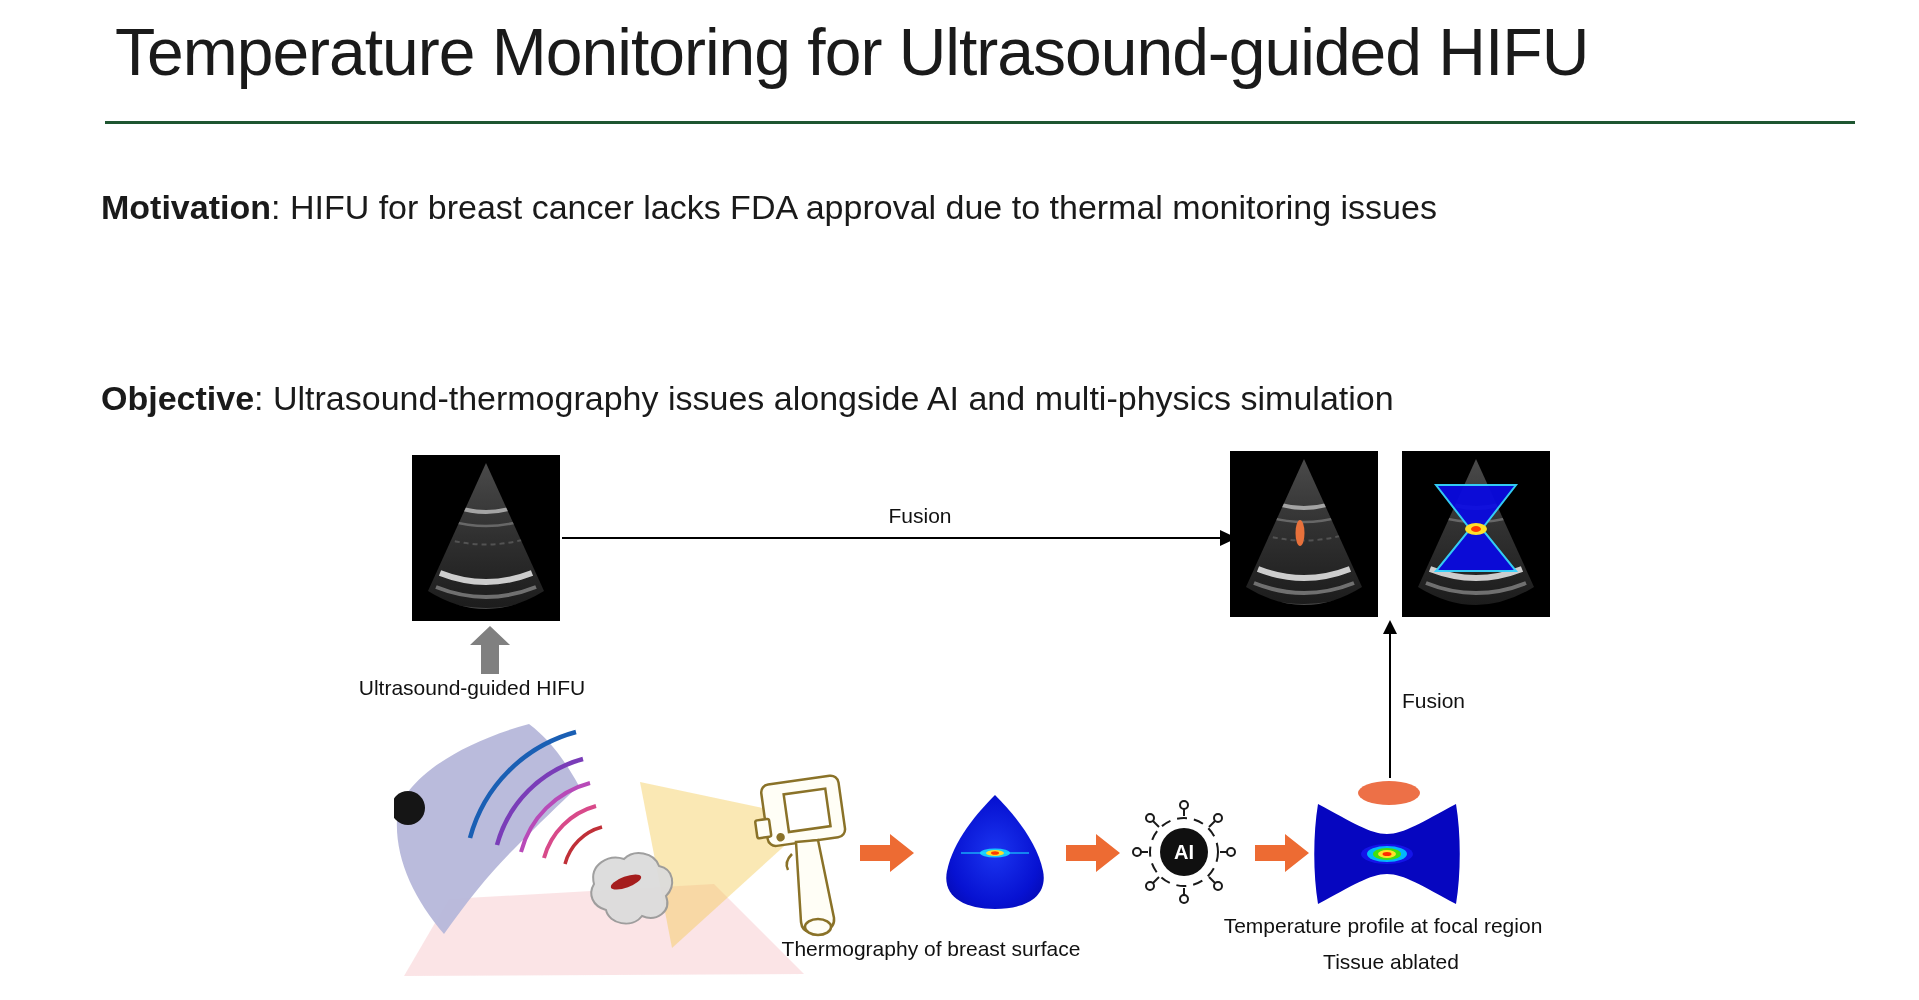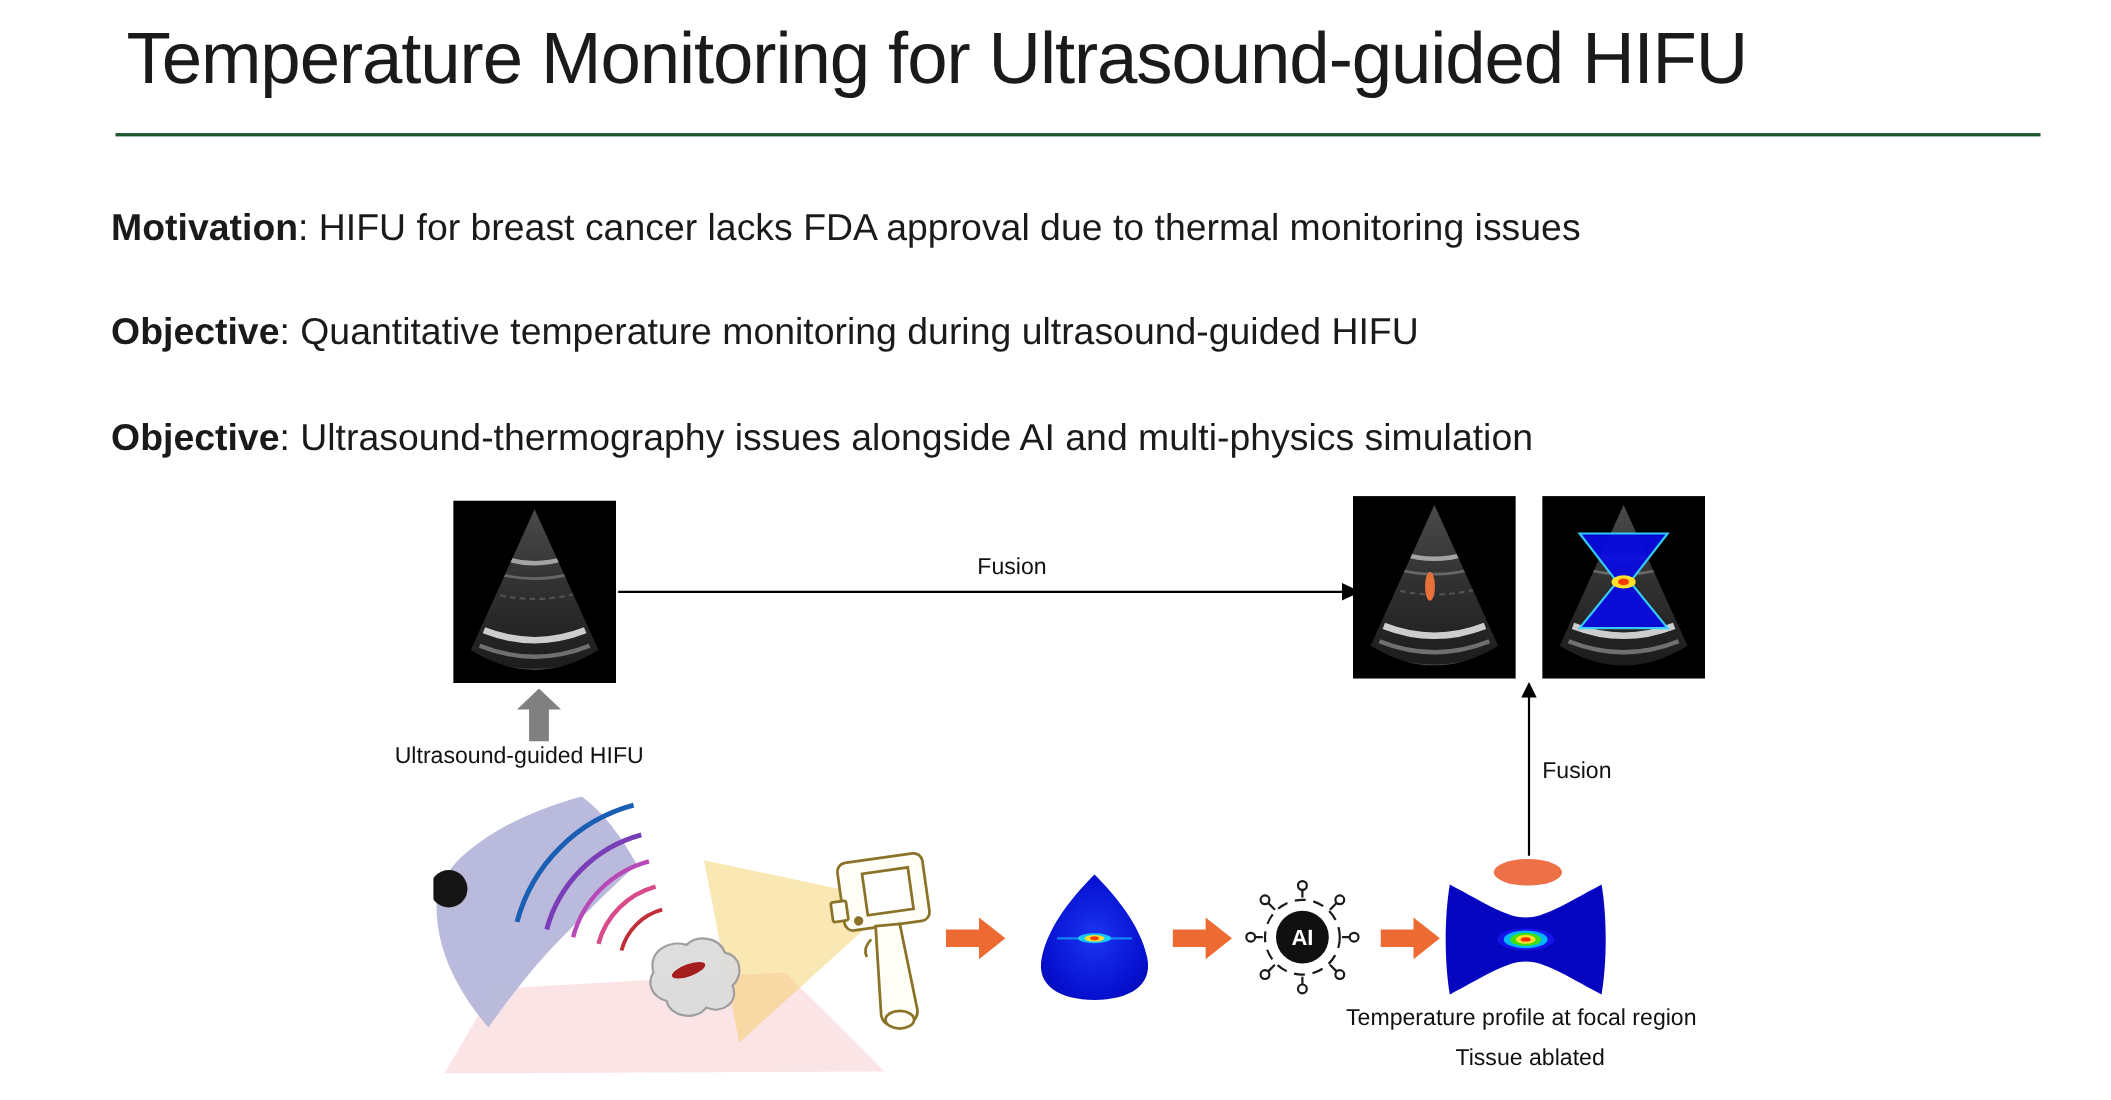--- a/index.html
+++ b/index.html
@@ -18,21 +18,20 @@
 </style>
 </head>
 <body>
 
 <div class="slide">
 
   <div class="abs title">Temperature Monitoring for Ultrasound-guided HIFU</div>
   <div class="abs title-rule"></div>
 
   <p class="abs bullet b1"><b>Motivation</b><span>: HIFU for breast cancer lacks FDA approval due to thermal monitoring issues</span></p>
-  <p class="abs bullet b2"><b>Objective</b><span>: Quantitative temperature monitoring during ultrasound-guided HIFU</span></p>
   <p class="abs bullet b3"><b>Objective</b><span>: Ultrasound-thermography issues alongside AI and multi-physics simulation</span></p>
 
   <svg class="abs" style="left:412px;top:455px;" width="148" height="166" viewBox="0 0 148 166">
     <defs>
       <linearGradient id="usg1" x1="0" y1="0" x2="0" y2="1">
         <stop offset="0" stop-color="#4a4a4a"></stop>
           <stop offset="0.5" stop-color="#303030"></stop>
           <stop offset="1" stop-color="#1c1c1c"></stop>
       </linearGradient>
       <clipPath id="fan1">
@@ -152,20 +151,21 @@
           <stop offset="0.65" stop-color="#0712d2"></stop>
           <stop offset="1" stop-color="#0407a8"></stop>
       </radialGradient>
     </defs>
     <path d="M62,4 C 44,22 20,50 14,80 C 9,105 30,118 62,118 C 94,118 115,105 110,80 C 104,50 80,22 62,4 Z" fill="url(#breastGrad)"></path>
     <line x1="28" y1="62" x2="96" y2="62" stroke="#19c8ff" stroke-width="2" opacity="0.6"></line>
     <ellipse cx="62" cy="62" rx="15" ry="4.5" fill="#19e0ff" opacity="0.85"></ellipse>
     <ellipse cx="62" cy="62" rx="9" ry="3" fill="#ffe02a"></ellipse>
     <ellipse cx="62" cy="62" rx="4" ry="1.8" fill="#ff3a00"></ellipse>
   </svg>
+  <div class="abs lbl" style="left:766px;top:937px;width:330px;">Thermography of breast surface</div>
 
   <svg class="abs" style="left:1066px;top:832px;" width="56" height="42" viewBox="0 0 56 42">
     <polygon points="0,13 30,13 30,2 54,21 30,40 30,29 0,29" fill="#ED6B33"></polygon>
   </svg>
 
   <svg class="abs" style="left:1128px;top:796px;" width="112" height="112" viewBox="0 0 112 112">
     <circle cx="56" cy="56" r="34" fill="none" stroke="#1a1a1a" stroke-width="2" stroke-dasharray="10 7"></circle>
     <g stroke="#1a1a1a" stroke-width="2" fill="#ffffff">
       <line x1="92" y1="56" x2="101" y2="56"></line>
         <circle cx="103" cy="56" r="4"></circle>

